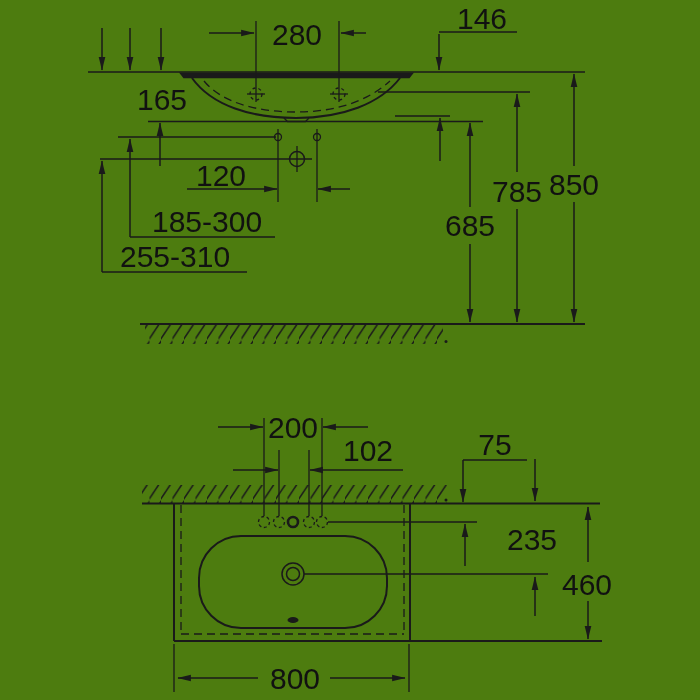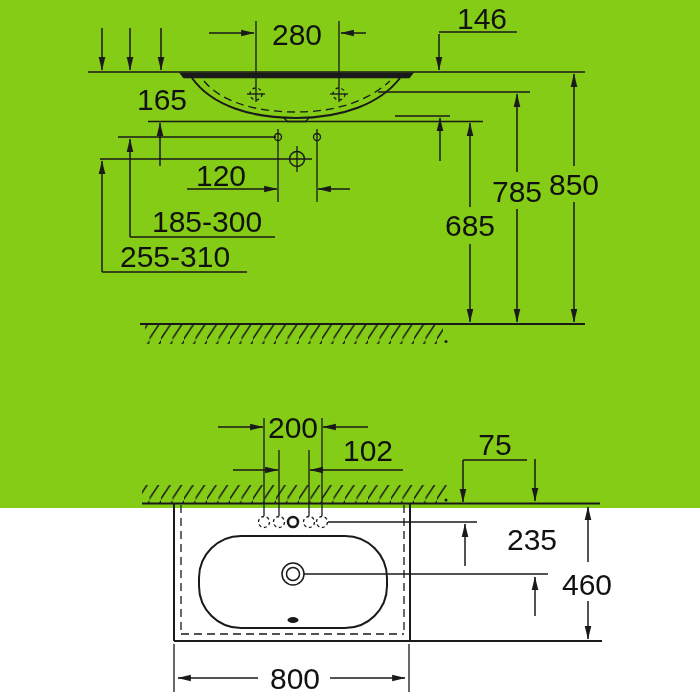--- a/index.html
+++ b/index.html
@@ -1,16 +1,16 @@
 <!DOCTYPE html>
 <html><head>
 <meta charset="utf-8">
 <style>
   html,body{margin:0;padding:0;background:#fff;width:700px;height:700px;overflow:hidden;}
-  .canvas{position:relative;width:700px;height:508px;background:#84cc16;}
+  .canvas{position:relative;width:700px;height:700px;background:#4d7c0f;}
   svg{display:block;}
   text{font-family:"Liberation Sans","DejaVu Sans",sans-serif;font-size:30px;fill:#111;}
   .ln{stroke:#1a1a1a;fill:none;}
   .thin{stroke-width:1.3;}
   .dim{stroke-width:1.5;}
   .obj{stroke-width:2;}
 </style>
 </head>
 <body>
 

